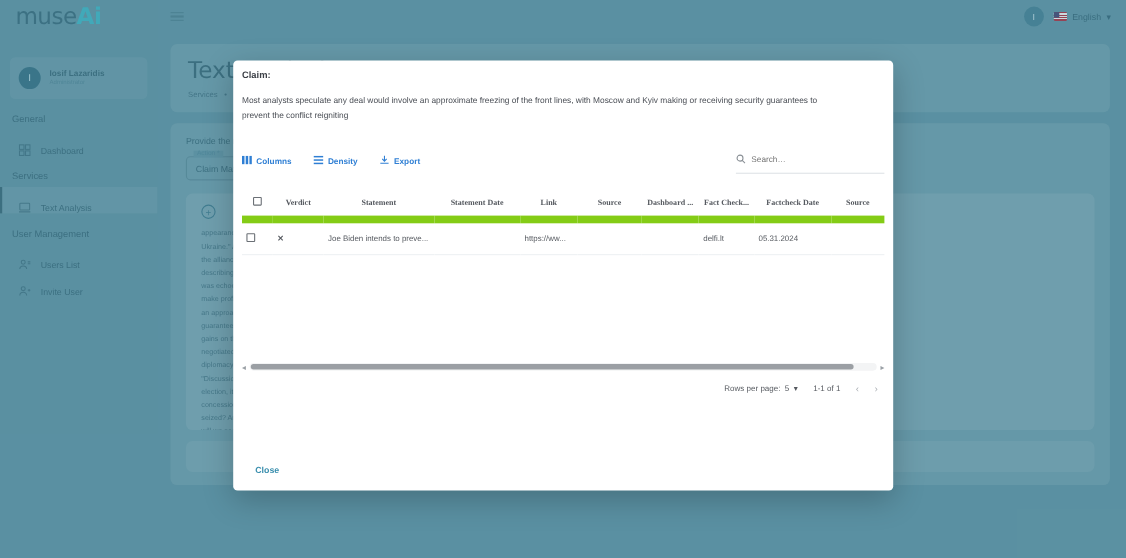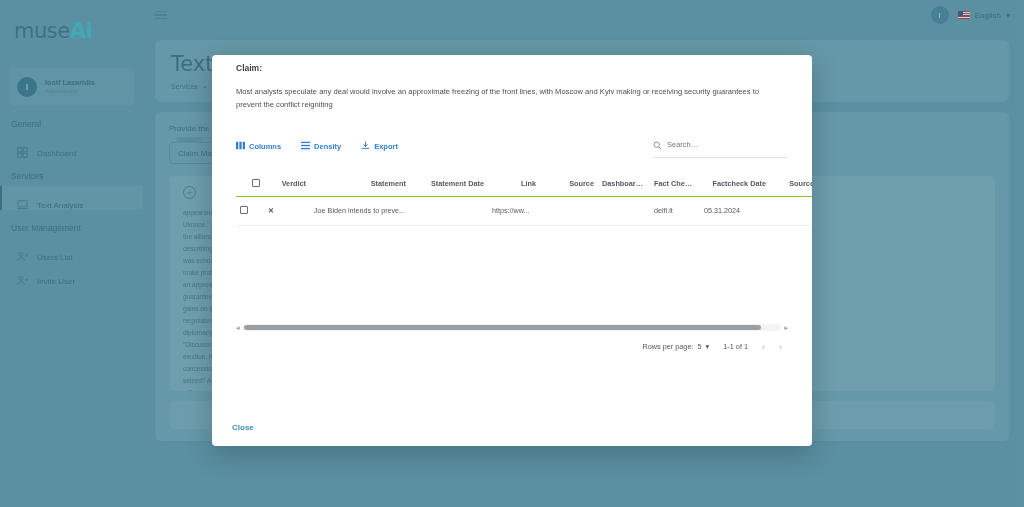--- a/index.html
+++ b/index.html
@@ -11,21 +11,21 @@
   }
 
   
   #app {
     position: absolute; inset: 0;
     background: #5b93a5;
   }
 
   
   #sidebar {
-    position: absolute; left: 0; top: 16px; width: 143px; height: 394px;
+    position: absolute; left: 0; top: 0; width: 143px; height: 394px;
     background: #5a92a4;
   }
   .brand {
     height: 30px; display: flex; align-items: center; padding-left: 14px;
   }
   .brand-text {
     font-size: 21px; letter-spacing: -0.5px; font-weight: 400;
     color: #2f6578; font-family: "DejaVu Sans", sans-serif;
   }
   .brand-ai { color: #35b7c8; font-weight: 600; }
@@ -122,41 +122,41 @@
   .modal-head {
     height: 42px; display: flex; align-items: center; padding: 0 14px 0 20px;
   }
   .modal-title { font-size: 13.5px; color: #5b9cb8; font-weight: 600;
                  font-family: "DejaVu Sans", sans-serif; }
   .close-x {
     margin-left: auto; width: 19px; height: 19px; border-radius: 3px;
     background: #dceaf2; color: #3a8fae; font-size: 11px;
     display: flex; align-items: center; justify-content: center;
   }
-  .modal-body { flex: 1; padding: 0 24px; overflow: hidden; }
+  .modal-body { flex: 1; padding: 0 8px; overflow: hidden; }
   .claim-label { font-size: 8.5px; color: #3b3f46; font-weight: 600; margin-top: 8px; }
   .claim-text { font-size: 7.6px; color: #4b4f56; line-height: 1.75; margin-top: 12px; max-width: 545px; }
 
   
   .grid-toolbar { display: flex; align-items: center; margin-top: 24px; height: 22px; }
   .tb-btn { display: flex; align-items: center; gap: 4px; color: #2f7fd4;
             font-size: 7.5px; font-weight: 600; margin-right: 20px; }
   .tb-btn svg { width: 9px; height: 9px; }
   .search-wrap { margin-left: auto; width: 135px; display: flex; align-items: center;
                  gap: 5px; border-bottom: 1px solid #dfe3e6; padding-bottom: 3px; }
   .search-wrap svg { width: 9px; height: 9px; flex: none; }
   .search-input { border: none; outline: none; font-size: 7.5px; color: #8a9096;
                   background: transparent; width: 100%; font-family: "Liberation Sans", sans-serif; }
 
   
   table.dgrid { width: 100%; border-collapse: collapse; margin-top: 14px; table-layout: fixed; }
   table.dgrid th {
-    text-align: right; font-size: 7.3px; font-weight: 600; color: #55595f;
-    padding: 7px 4px; border-bottom: 1px solid #84cc16; white-space: nowrap;
-    overflow: hidden; text-overflow: ellipsis;
+    text-align: center; font-size: 7.3px; font-weight: 600; color: #55595f;
+    padding: 7px 4px; border-bottom: 7px solid #84cc16; white-space: nowrap;
+    overflow: hidden; text-overflow: ellipsis; font-family: Liberation Serif, serif;
   }
   table.dgrid td {
     font-size: 7.2px; color: #55595f; padding: 9px 4px;
     border-bottom: 1px solid #eef1f3; white-space: nowrap;
     overflow: hidden; text-overflow: ellipsis;
   }
   .chk { width: 8px; height: 8px; border: 1.2px solid #6b7076; border-radius: 1px; display: inline-block; }
   .verdict-x { color: #e8456b; font-size: 9px; font-weight: 700; }
   .cell-link { color: #3a8fae; }
 

